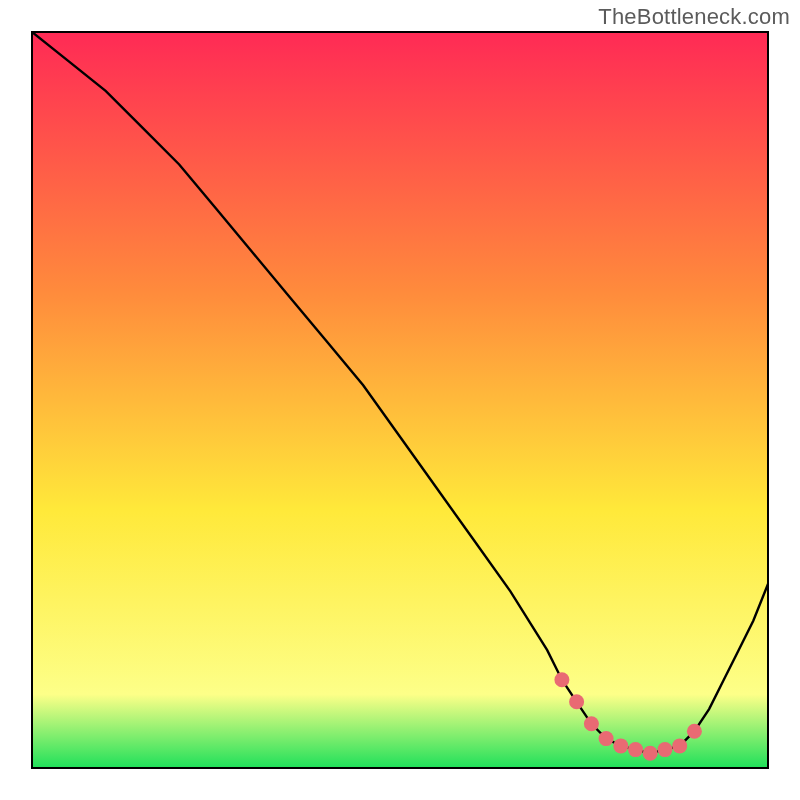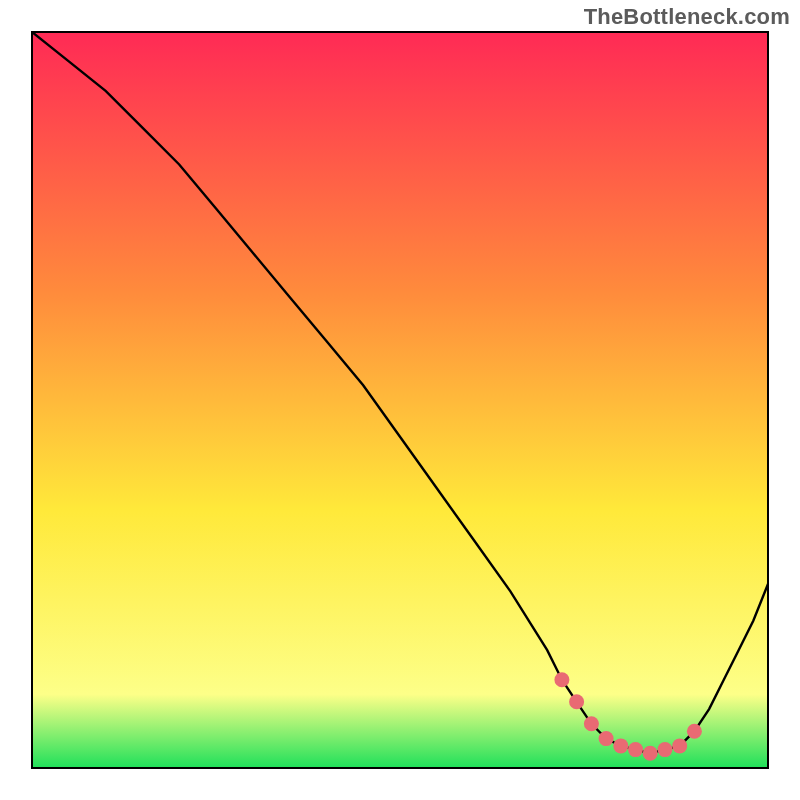--- a/index.html
+++ b/index.html
@@ -13,21 +13,21 @@
   .chart-container {
     position: relative;
     width: 800px;
     height: 800px;
   }
   .watermark {
     position: absolute;
     top: 4px;
     right: 10px;
     font-size: 22px;
-    font-weight: 700;
+    font-weight: 400;
     color: #5b5b5b;
     letter-spacing: 0.2px;
     z-index: 10;
     margin-left: 36px;
   }
   svg.plot {
     position: absolute;
     top: 0;
     left: 0;
   }

